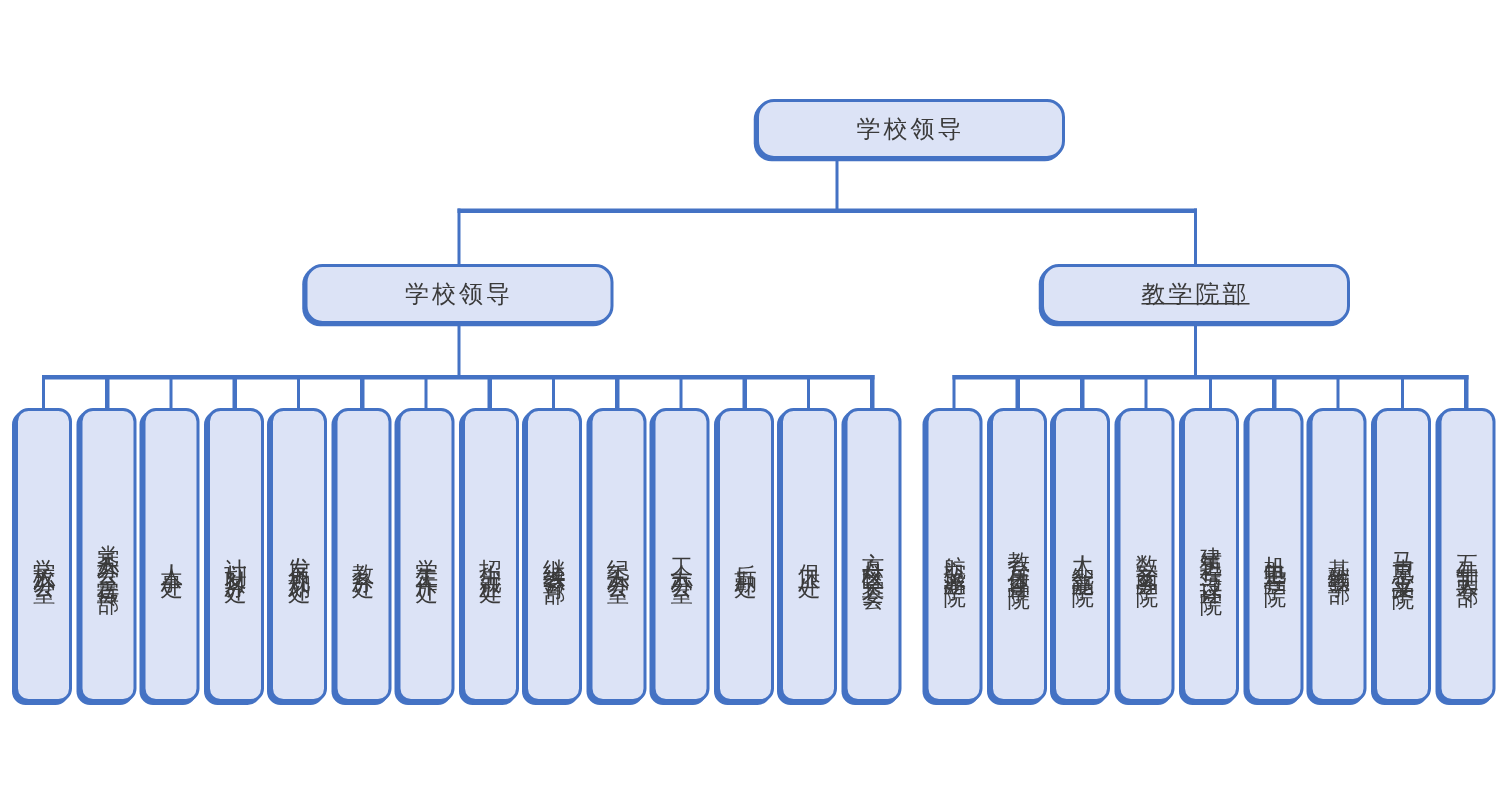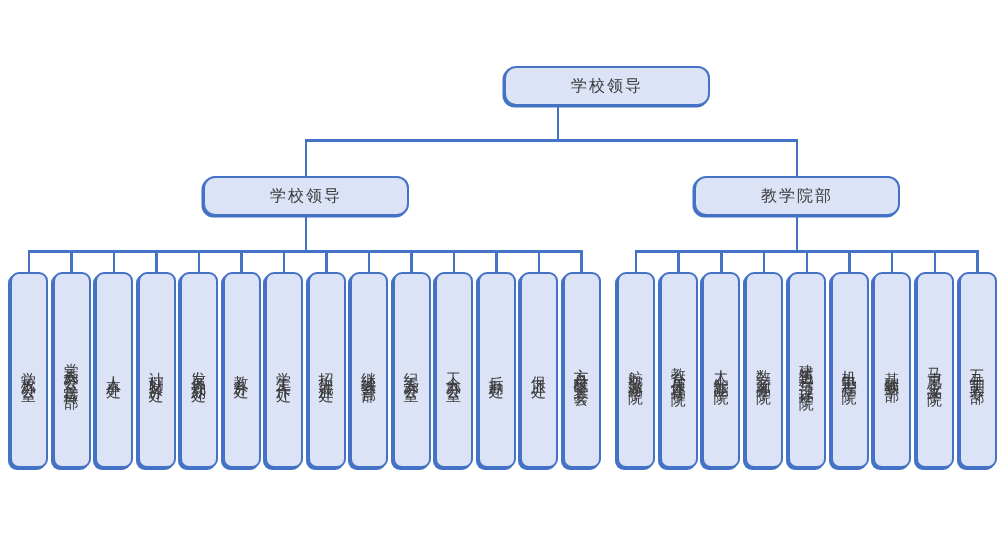--- a/index.html
+++ b/index.html
@@ -62,21 +62,21 @@
 
   <div class="line" style="left:304.75px;top:139px;width:493.5px;height:2.5px;"></div>
 
   <div class="line" style="left:304.75px;top:139px;width:2.5px;height:38px;"></div>
 
   <div class="line" style="left:795.75px;top:139px;width:2.5px;height:38px;"></div>
 
   <div class="hnode" style="left:203px;top:176px;">
     <span>学校领导</span>
   </div>
-  <div class="hnode" style="left:694px;top:176px;">
+  <div class="hnode" style="left:694px;top:176px;text-decoration:underline;">
     <span>教学院部</span>
   </div>
 
   <div class="line" style="left:304.75px;top:216px;width:2.5px;height:35px;"></div>
   <div class="line" style="left:795.75px;top:216px;width:2.5px;height:35px;"></div>
 
   <div id="generated">
       <div class="line" style="left: 27.75px; top: 250px; width: 555px; height: 2.5px;"></div>
       <div class="line" style="left: 27.75px; top: 250px; width: 2.5px; height: 22px;"></div>
       <div class="vnode" style="left: 10px;">

